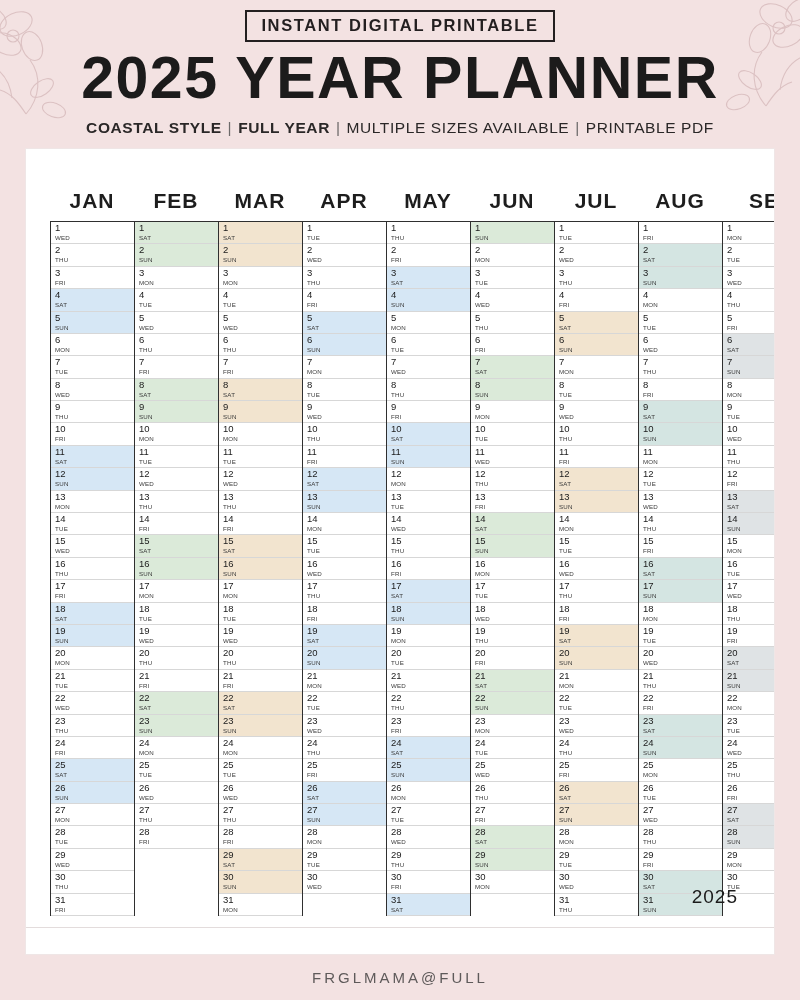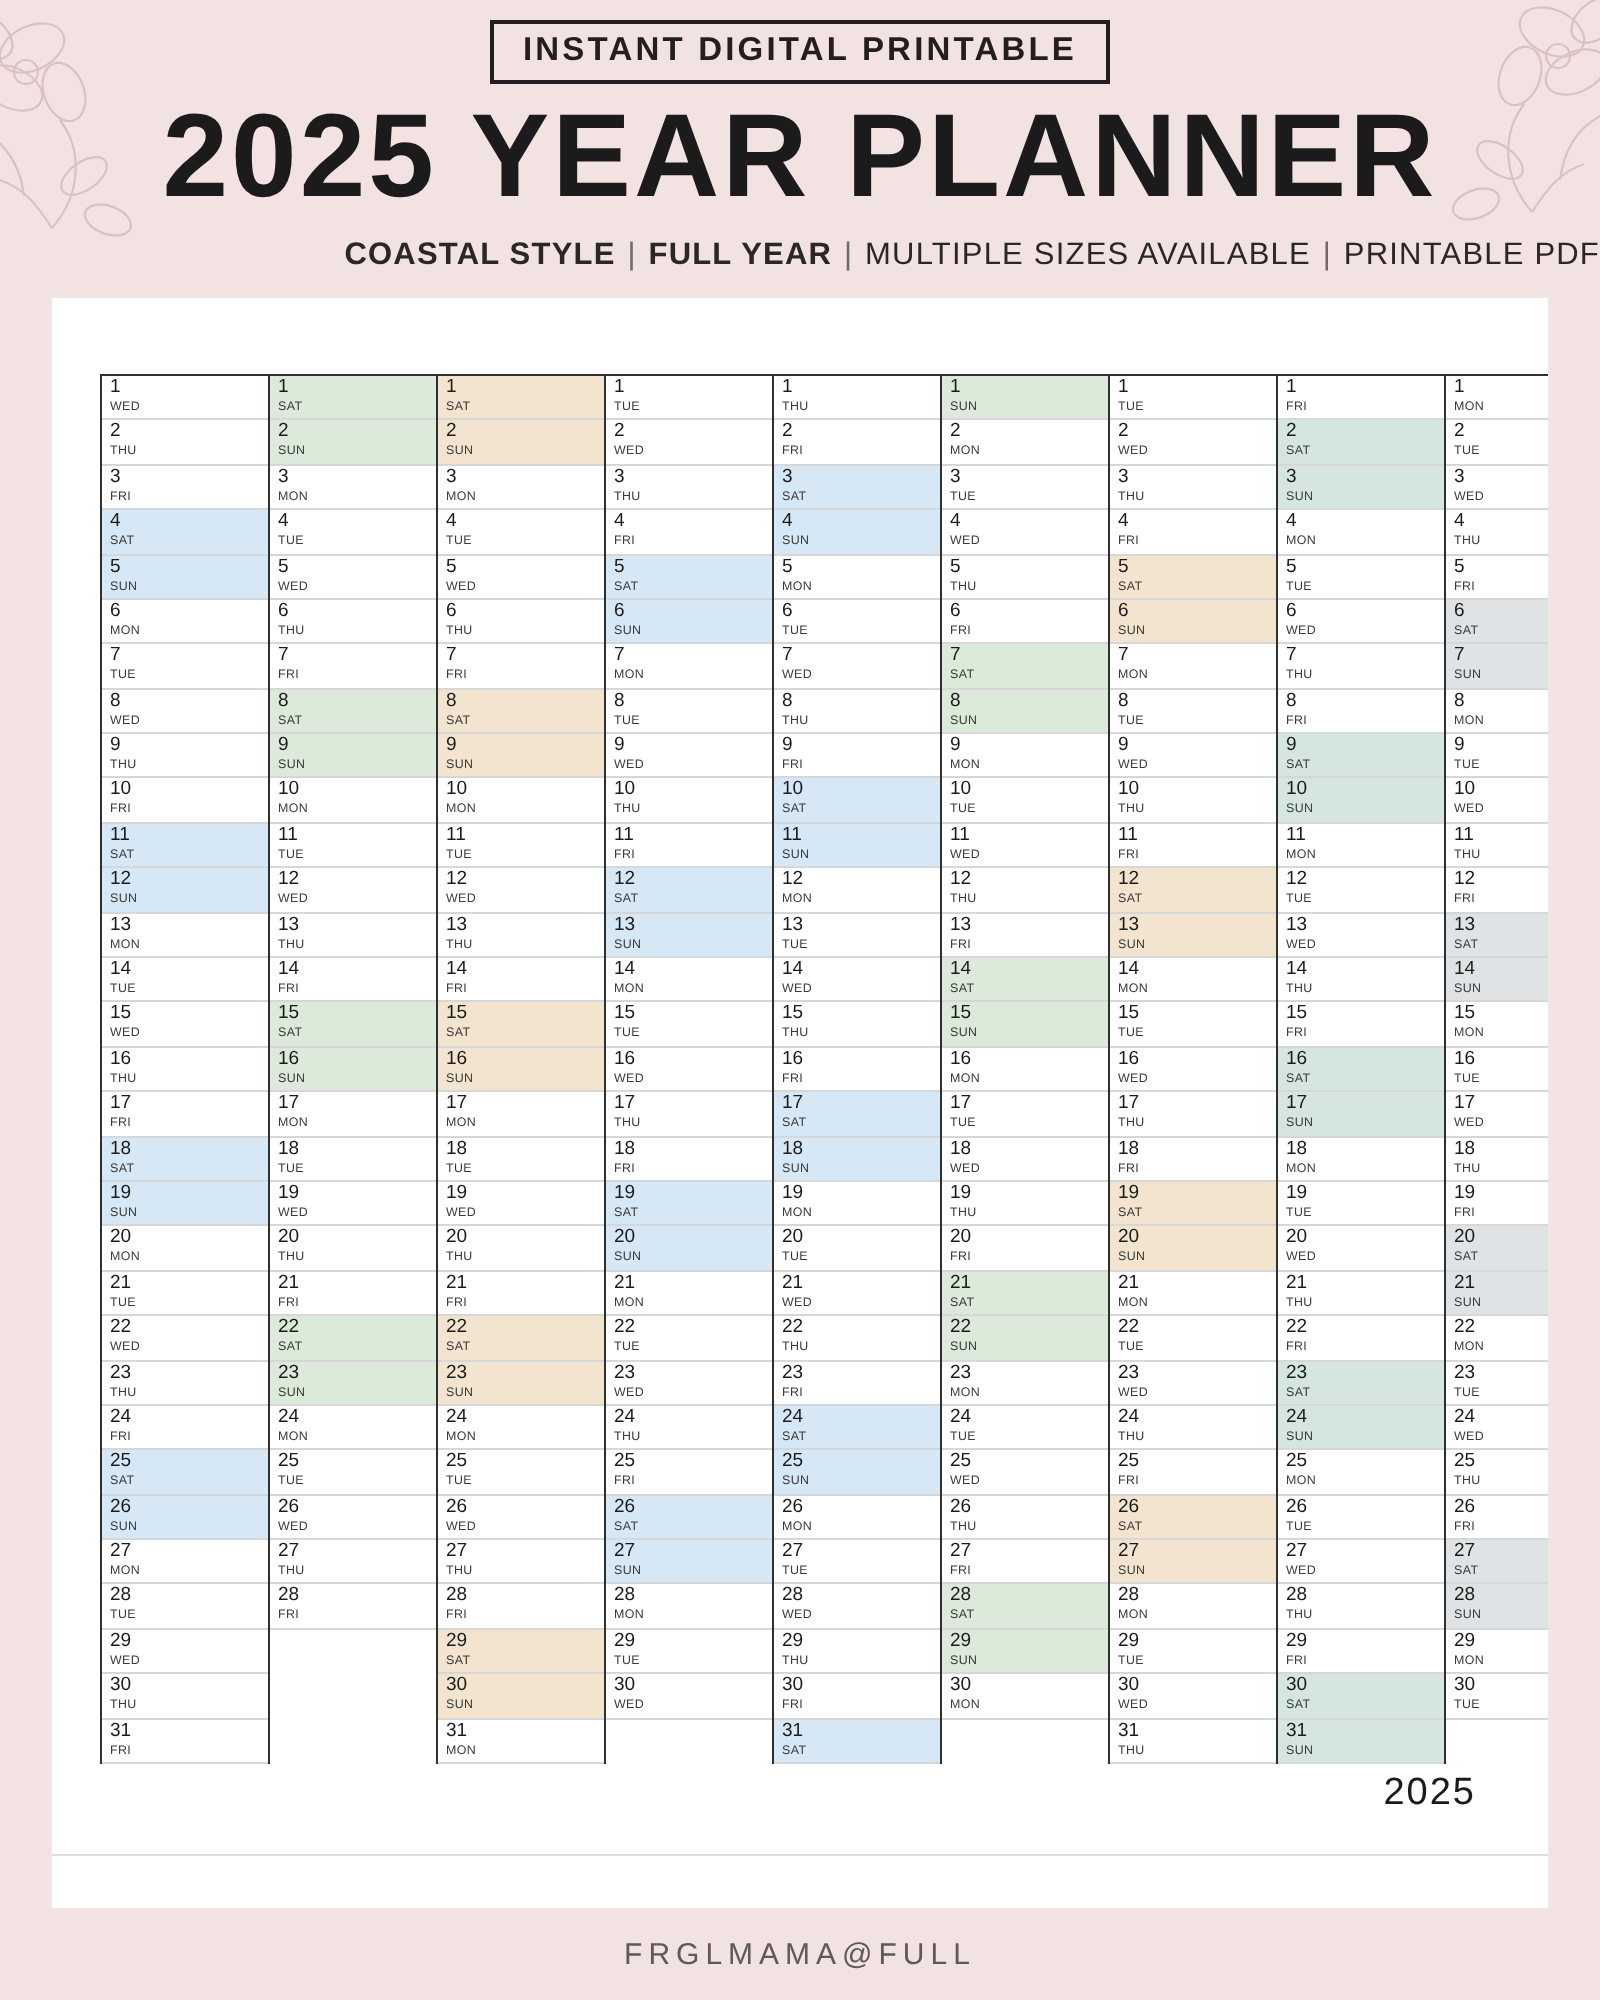--- a/index.html
+++ b/index.html
@@ -48,21 +48,20 @@
     margin: 6px 0 0 0;
     line-height: 1.05;
     font-family: "Liberation Sans", sans-serif;
   }
   .subtitle {
     margin-top: 9px;
     margin-bottom: 12px;
     font-size: 15.5px;
     letter-spacing: 0.6px;
     color: #2a2727;
-    text-align: right;
   }
   .subtitle .b { font-weight: bold; }
   .subtitle .sep { color: #6d6a6a; padding: 0 1px; }
 
   
   .sheet {
     position: relative;
     margin: 0 26px;
     background: #ffffff;
     height: 805px;
@@ -200,20 +199,31 @@
     <span class="b">FULL YEAR</span>
     <span class="sep">|</span>
     <span>MULTIPLE SIZES AVAILABLE</span>
     <span class="sep">|</span>
     <span>PRINTABLE PDF</span>
   </div>
 </div>
 
 <div class="sheet">
   <div class="sheet-inner">
+    <div class="months-row" id="months-row">
+        <div class="month-head">JAN</div>
+        <div class="month-head">FEB</div>
+        <div class="month-head">MAR</div>
+        <div class="month-head">APR</div>
+        <div class="month-head">MAY</div>
+        <div class="month-head">JUN</div>
+        <div class="month-head">JUL</div>
+        <div class="month-head">AUG</div>
+        <div class="month-head">SE</div>
+      </div>
     <div class="grid" id="calendar-grid">
         <div class="month-col">
           <div class="day f-none">
             <span class="num">1</span>
             <span class="dow">WED</span>
           </div>
           <div class="day f-none">
             <span class="num">2</span>
             <span class="dow">THU</span>
           </div>

